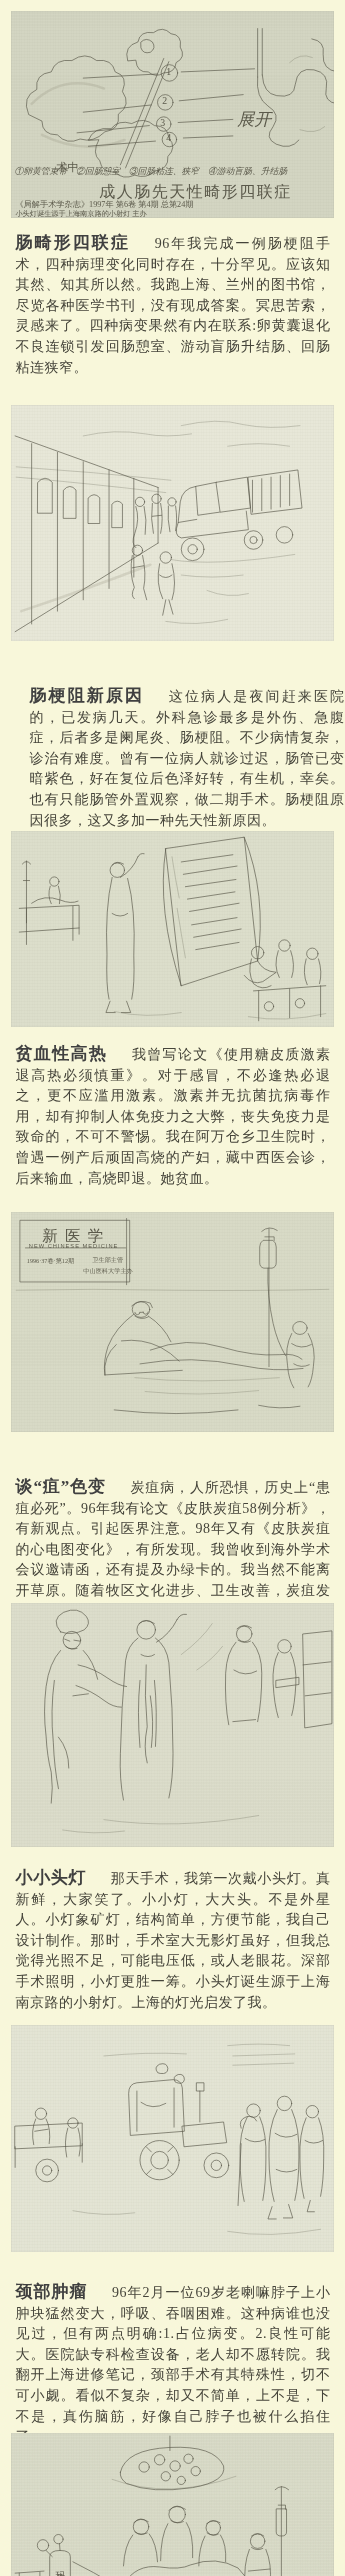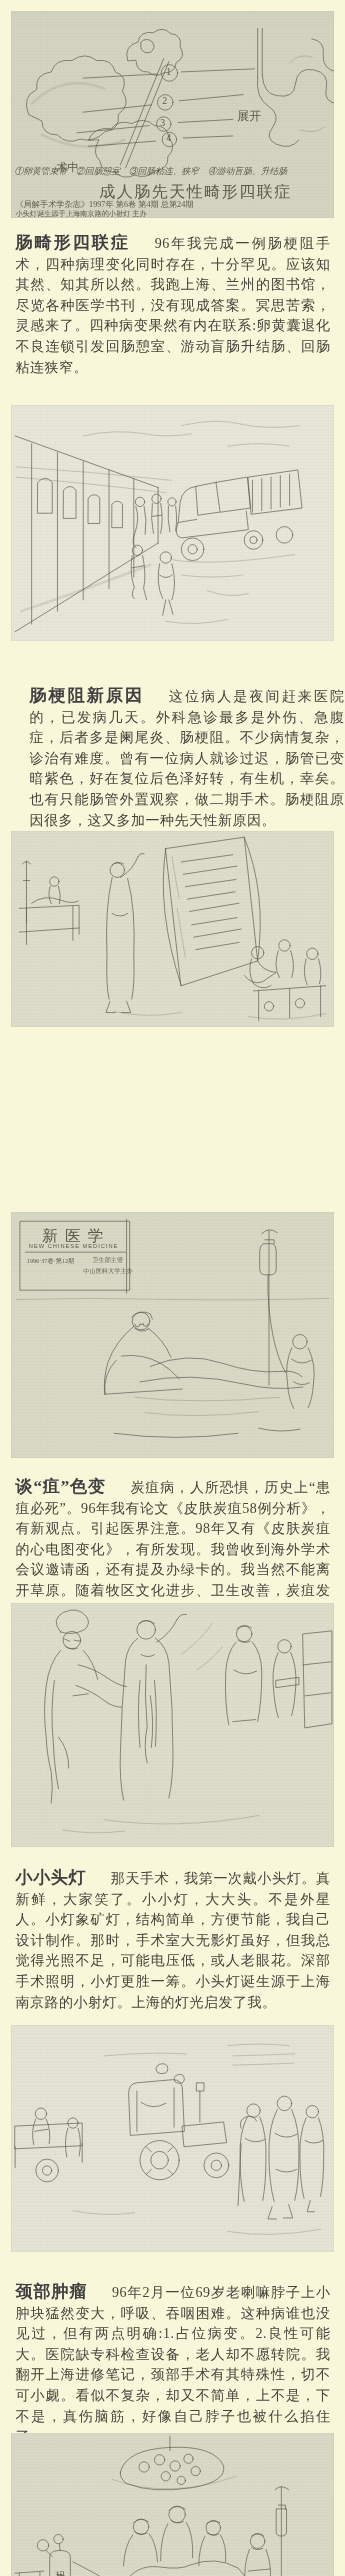--- a/index.html
+++ b/index.html
@@ -49,21 +49,21 @@
       <line x1="150" y1="262" x2="280" y2="252"></line>
       <line x1="334" y1="246" x2="430" y2="242"></line>
       <circle cx="307" cy="249" r="14"></circle>
       <line x1="478" y1="34" x2="478" y2="128"></line>
       <line x1="487" y1="34" x2="487" y2="124"></line>
       <path d="M487,124 q2,36 28,40 q34,6 36,-22 q4,-34 36,-28 q30,6 24,36 q-6,26 22,30 q30,2 28,-28 q-2,-30 -28,-34 q-30,-4 -28,-34 q4,-26 -22,-30"></path>
       <path d="M478,128 q-4,40 20,56 q26,16 10,40 q-18,22 6,34 q28,12 44,-8"></path>
       <path class="soft" d="M560,230 q30,10 48,-6 M540,100 q20,-20 44,-10"></path>
     </svg>
     <span class="hw" style="left:45px;top:104px;font-size:11.3px;margin-top:45px;">术中</span>
-    <span class="hw" style="left:226px;top:97px;font-size:12px;">展开</span>
+    <span class="hw" style="left:226px;top:97px;font-size:17px;font-style:italic;">展开</span>
     <span class="hw" style="left:155px;top:55px;font-size:9.8px;">1</span>
     <span class="hw" style="left:151px;top:84px;font-size:9.8px;">2</span>
     <span class="hw" style="left:149px;top:106px;font-size:9.8px;">3</span>
     <span class="hw" style="left:155px;top:121px;font-size:9.8px;">4</span>
     <span class="hw" style="left:3.1px;top:155px;font-size:8.8px;font-style:italic;">①卵黄管束带　②回肠憩室　③回肠粘连、狭窄　④游动盲肠、升结肠</span>
     <span class="hw" style="left:88px;top:171px;font-size:16px;letter-spacing:1.5px;">成人肠先天性畸形四联症</span>
     <span class="hw" style="left:4.1px;top:188px;font-size:8.2px;">《局解手术学杂志》1997年 第6卷 第4期 总第24期</span>
     <span class="hw" style="left:4.1px;top:198px;font-size:7.2px;">小头灯诞生源于上海南京路的小射灯 主办</span>
     <div class="grain"></div>
   </figure>
@@ -131,22 +131,25 @@
         <path d="M518,232 q-10,30 2,52 M542,232 q10,28 2,52"></path>
       <circle cx="584" cy="238" r="11"></circle>
         <path d="M572,248 q-8,28 2,50 M596,248 q8,26 2,48"></path>
       <path d="M470,310 l140,-10 M480,310 l0,58 M600,300 l0,60 M540,306 l0,56"></path>
       <circle cx="500" cy="340" r="9"></circle>
         <circle cx="560" cy="334" r="9"></circle>
       <path class="soft" d="M460,360 q70,12 150,-6 M200,350 q60,14 130,2"></path>
     </svg>
     <div class="grain"></div>
   </figure>
-
-  <figure class="sketch" style="top:1212px;height:246px;background:#d8dac6;">
+  <p class="para" style="top:1044px;">
+    <span class="t">贫血性高热</span><span>我曾写论文《使用糖皮质激素退高热必须慎重》。对于感冒，不必逢热必退之，更不应滥用激素。激素并无抗菌抗病毒作用，却有抑制人体免疫力之大弊，丧失免疫力是致命的，不可不警惕。我在阿万仓乡卫生院时，曾遇一例产后顽固高烧的产妇，藏中西医会诊，后来输血，高烧即退。她贫血。</span>
+  </p>
+
+  <figure class="sketch" style="top:1212px;height:220px;background:#d8dac6;">
     <svg class="sk" viewBox="0 0 626 478" preserveAspectRatio="none">
       <rect x="18" y="18" width="212" height="134"></rect>
       <line x1="224" y1="14" x2="224" y2="158"></line>
       <line x1="28" y1="78" x2="222" y2="78"></line>
       <path class="soft" d="M10,170 q150,-4 300,0 q160,2 306,-2"></path>
       <path d="M500,36 l0,300 M486,42 q14,-14 30,-2"></path>
       <path d="M488,62 q-6,4 -6,14 l0,34 q0,10 8,12 l16,0 q8,-2 8,-12 l0,-34 q0,-10 -6,-14 z M492,54 l18,0 l0,8"></path>
       <path d="M498,122 q-2,60 10,120 q8,40 24,70"></path>
       <circle cx="252" cy="212" r="17"></circle>
       <path d="M234,204 q14,-16 36,-6 l4,10 M240,218 a5,5 0 1 0 10,0 M256,217 a5,5 0 1 0 10,0 M250,218 l6,0"></path>

